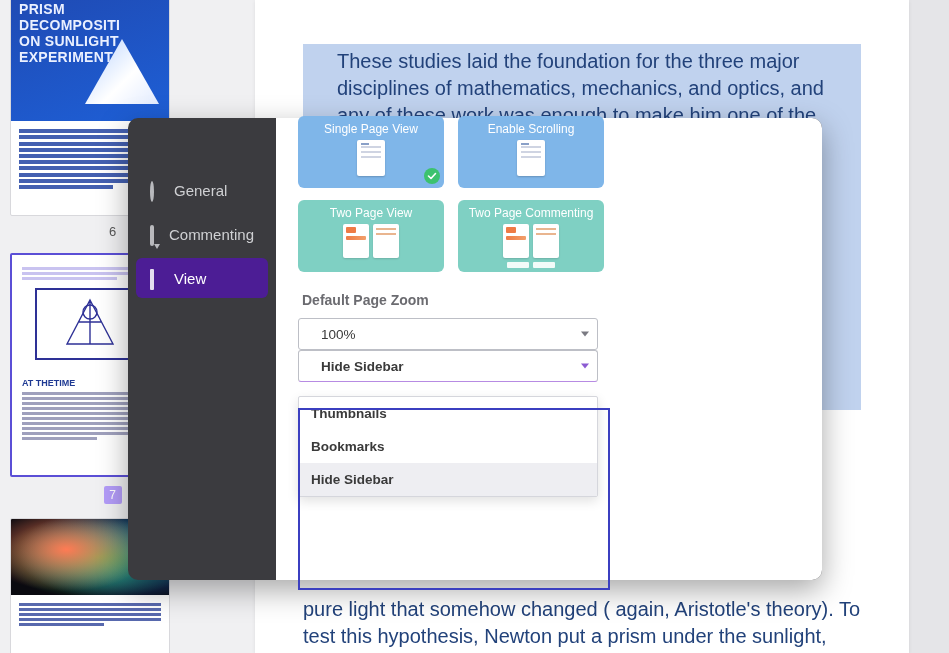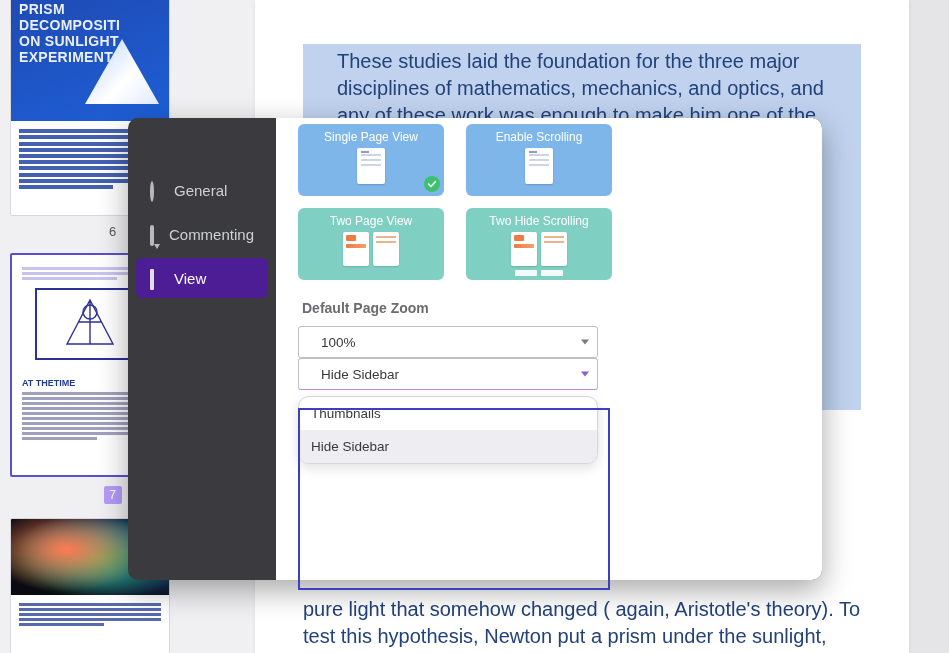--- a/index.html
+++ b/index.html
@@ -102,21 +102,21 @@
   .ico-view:before { content:""; position:absolute; left:2px; top:1px; right:2px; height:1.5px; background:#fff;}
   .ico-view:after { content:""; position:absolute; left:2px; top:4px; right:5px; height:1.5px; background:#fff;}
 
   .modal-content {
     flex:1; background:#fff; border-top-right-radius:10px; border-bottom-right-radius:10px;
     padding:0 22px 18px 22px; color:#333; position:relative; overflow:visible;
   }
 
   .view-grid {
     display:grid; grid-template-columns: 146px 146px; grid-auto-rows:72px;
-    gap:12px 22px; padding-top:0; margin-top:8px;
+    gap:12px 14px; padding-top:0; margin-top:0;
   }
 
   .view-card {
     border-radius:6px; position:relative; color:#fff; font-size:12px;
     display:flex; flex-direction:column; align-items:center; justify-content:flex-start;
     padding-top:6px; cursor:pointer;
   }
   .view-card.blue { background:#7fb6e9; }
   .view-card.teal { background:#7fd0c3; }
   .view-card .vc-label { font-size:12px; font-weight:500; margin-bottom:4px;}
@@ -147,24 +147,24 @@
   }
   .select .caret { position:absolute; right:8px; top:50%; transform:translateY(-50%);
     width:0;height:0;border-left:4px solid transparent;border-right:4px solid transparent;border-top:5px solid #7a7a82;}
   .select.purple .caret { border-top-color:#8c5bd2;}
 
   .panel-hl {
     position:absolute; left:298px; top:408px; width:312px; height:182px;
     border:2px solid #3b3fc0; pointer-events:none; z-index:6;
   }
 
-  .select-wrap { position:relative; width:264px; }
+  .select-wrap { position:relative; width:264px;font-weight:bold; }
   .dropdown {
-    position:absolute; left:0; top:38px; width:300px; background:#fff;
-    border:1px solid #d5d6dc; border-radius:11px; box-shadow:0 4px 12px rgba(0,0,0,.12);
+    position:absolute; left:0; top:46px; width:300px; background:#fff;
+    border:1px solid #d5d6dc; border-radius:2px; box-shadow:0 4px 12px rgba(0,0,0,.12);
     z-index:5; overflow:hidden;
   }
   .dd-item { padding:9px 12px; font-size:13.5px; color:#3a3a3a; cursor:pointer;}
   .dd-item.active { background:#eeeef2;}
   .select.purple { border-bottom:1px solid #b78be3;}
 
   
   .modal-content-inner { margin-top:-2px; }
 
 </style>
@@ -304,21 +304,21 @@
 
         <div class="view-card teal">
           <span class="vc-label">Two Page View</span>
           <div class="vc-two">
             <div class="pg orange"></div>
               <div class="pg lines"></div>
           </div>
         </div>
 
         <div class="view-card teal">
-          <span class="vc-label">Two Hide Scrolling</span>
+          <span class="vc-label">Two Page Commenting</span>
           <div class="vc-two">
             <div class="pg orange"></div>
               <div class="pg lines"></div>
           </div>
           <div class="vc-scroll-extra">
               <div class="mini"></div>
               <div class="mini"></div>
             </div>
         </div>
 
@@ -330,20 +330,21 @@
         <span class="caret"></span>
       </div>
 
       <div class="select-wrap">
         <div class="select purple">
           <span>Hide Sidebar</span>
           <span class="caret"></span>
         </div>
         <div class="dropdown">
           <div class="dd-item">Thumbnails</div>
+          <div class="dd-item">Bookmarks</div>
           <div class="dd-item active">Hide Sidebar</div>
         </div>
       </div>
 
     </div>
   </div>
 </div>
 
 <div class="panel-hl"></div>
 

